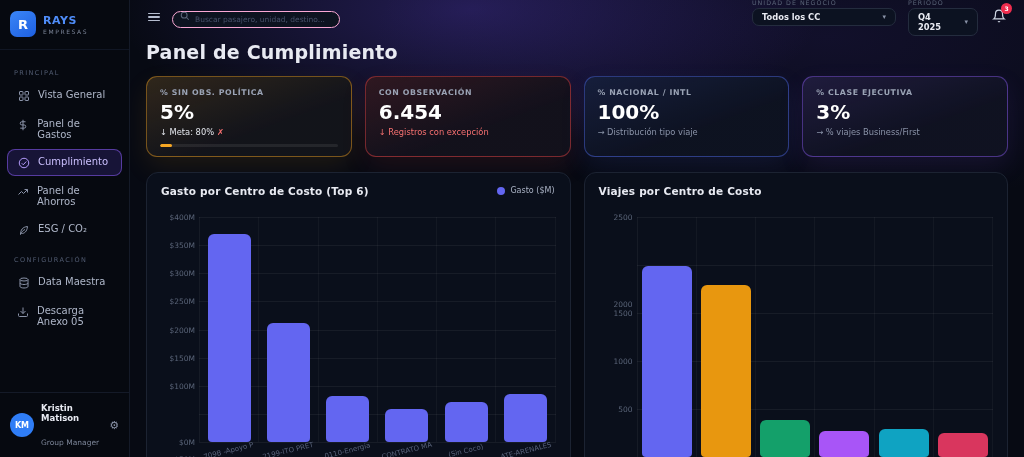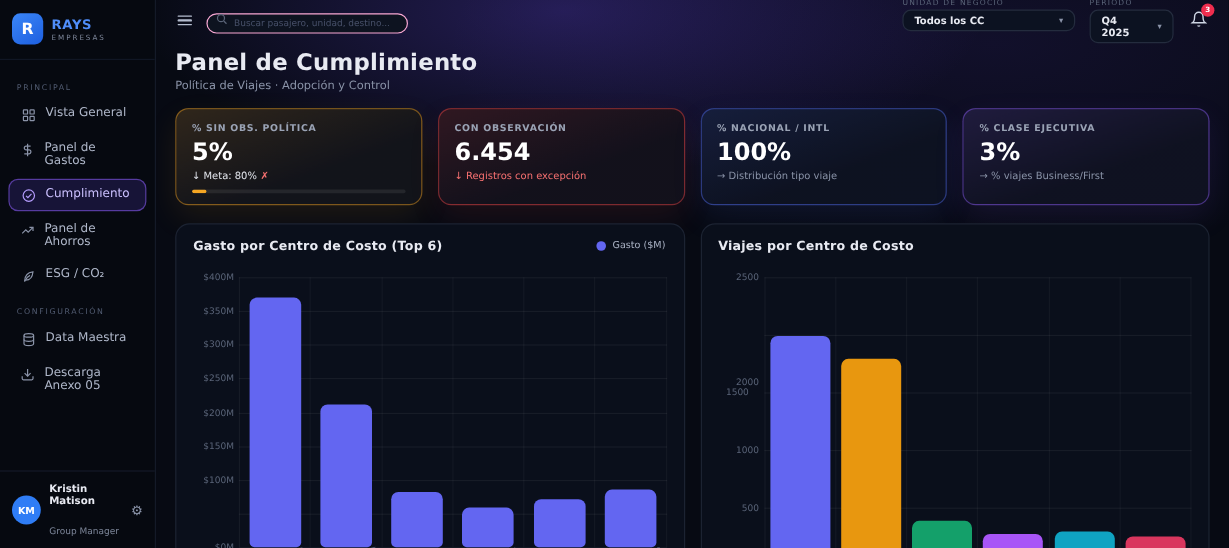--- a/index.html
+++ b/index.html
@@ -224,21 +224,20 @@
           <svg width="14" height="14" viewBox="0 0 24 24" fill="none" stroke="#cfd6e4" stroke-width="2">
               <path d="M18 8a6 6 0 0 0-12 0c0 7-3 9-3 9h18s-3-2-3-9"></path>
               <path d="M13.7 21a2 2 0 0 1-3.4 0"></path>
             </svg>
           <div class="badge">3</div>
         </div>
       </div>
 
       <div class="page-head">
         <h1>Panel de Cumplimiento</h1>
-        <p>Política de Viajes · Adopción y Control</p>
       </div>
 
       <div class="kpis" id="kpis">
           <article class="kpi" style="border-color: rgba(240, 160, 32, 0.45); background: linear-gradient(160deg, rgba(240, 160, 32, 0.16), rgba(240, 160, 32, 0.03) 62%), rgb(11, 15, 26); box-shadow: rgba(240, 160, 32, 0.1) 0px 10px 26px;">
             <div class="kpi-label">% SIN OBS. POLÍTICA</div>
             <div class="kpi-value">5%</div>
             <div class="kpi-meta" style="color: rgb(226, 229, 236);">↓ Meta: 80%<span class="sfx">✗</span></div>
             <div class="kpi-track">
               <div class="kpi-fill" style="width: 7%; background: rgb(245, 166, 35);"></div>
             </div>
@@ -329,21 +328,21 @@
             </div>
           </section>
           <section class="chart-panel">
             <div class="chart-title">Viajes por Centro de Costo</div>
             <div class="plot" style="height: 240px;">
               <div class="gridline" style="top: 80%;"></div>
               <div class="ytick" style="top: 80%;">500</div>
               <div class="gridline" style="top: 60%;"></div>
               <div class="ytick" style="top: 60%;">1000</div>
               <div class="gridline" style="top: 40%;"></div>
-              <div class="ytick" style="top: 40%; text-align: center;">1500</div>
+              <div class="ytick" style="top: 40%;">1500</div>
               <div class="gridline" style="top: 20%;"></div>
               <div class="ytick" style="top: 20%; margin-top: 39px;">2000</div>
               <div class="gridline" style="top: 0%;"></div>
               <div class="ytick" style="top: 0%;">2500</div>
               <div class="bars">
                 <div class="slot">
                   <div class="bar" style="height: 79.6%; width: 86%; background: rgb(99, 102, 241);"></div>
                 </div>
                 <div class="slot">
                   <div class="bar" style="height: 71.6%; width: 86%; background: rgb(232, 151, 15);"></div>

